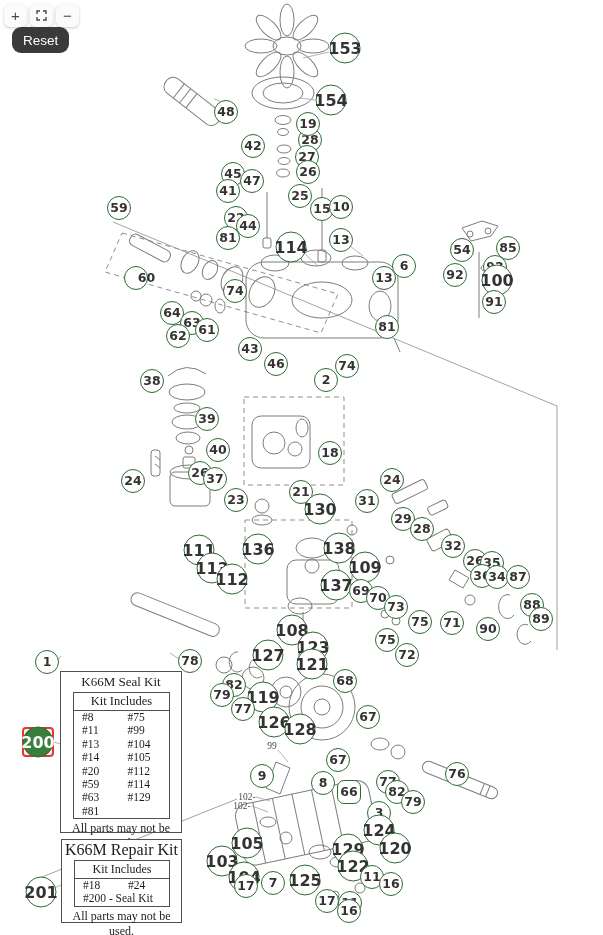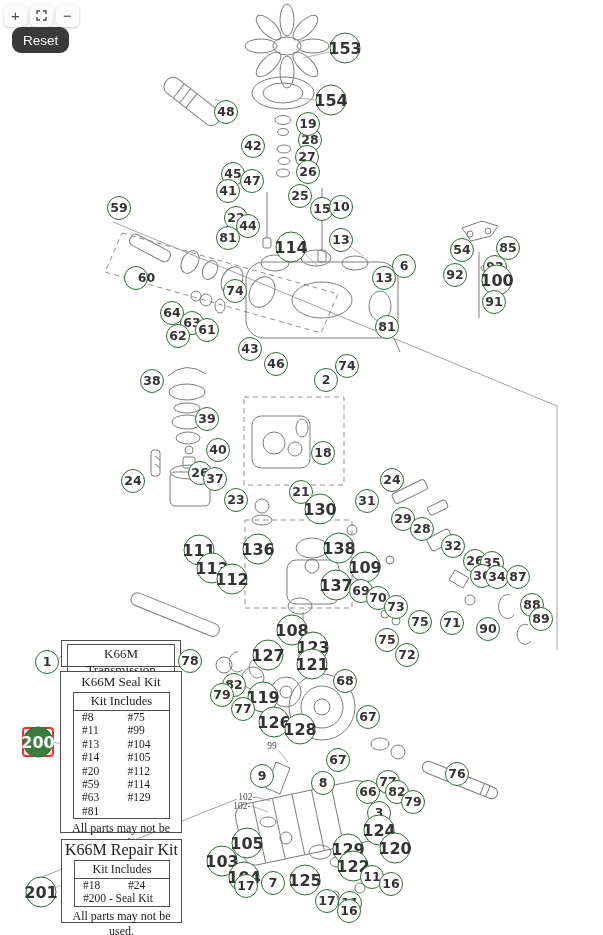--- a/index.html
+++ b/index.html
@@ -243,21 +243,21 @@
       <div class="callout" style="left: 178px; top: 336px;">62</div>
       <div class="callout" style="left: 207px; top: 330px;">61</div>
       <div class="callout" style="left: 387px; top: 327px;">81</div>
       <div class="callout" style="left: 250px; top: 349px;">43</div>
       <div class="callout" style="left: 247px; top: 364px; margin-left: 29px;">46</div>
       <div class="callout" style="left: 347px; top: 366px;">74</div>
       <div class="callout" style="left: 326px; top: 380px;">2</div>
       <div class="callout" style="left: 152px; top: 381px;">38</div>
       <div class="callout" style="left: 207px; top: 419px;">39</div>
       <div class="callout" style="left: 218px; top: 450px;">40</div>
-      <div class="callout" style="left: 323px; top: 453px;">18</div>
+      <div class="callout" style="left: 330px; top: 453px;">18</div>
       <div class="callout" style="left: 133px; top: 481px;">24</div>
       <div class="callout" style="left: 200px; top: 473px;">26</div>
       <div class="callout" style="left: 215px; top: 479px;">37</div>
       <div class="callout" style="left: 236px; top: 500px;">23</div>
       <div class="callout" style="left: 301px; top: 492px;">21</div>
       <div class="callout lg" style="left: 320px; top: 509px;">130</div>
       <div class="callout" style="left: 367px; top: 501px;">31</div>
       <div class="callout" style="left: 392px; top: 480px;">24</div>
       <div class="callout" style="left: 403px; top: 519px;">29</div>
       <div class="callout" style="left: 422px; top: 529px;">28</div>
@@ -294,21 +294,21 @@
       <div class="callout" style="left: 222px; top: 695px;">79</div>
       <div class="callout lg" style="left: 263px; top: 697px;">119</div>
       <div class="callout" style="left: 243px; top: 709px;">77</div>
       <div class="callout lg" style="left: 274px; top: 722px;">126</div>
       <div class="callout lg" style="left: 300px; top: 729px;">128</div>
       <div class="callout" style="left: 345px; top: 681px;">68</div>
       <div class="callout" style="left: 368px; top: 717px;">67</div>
       <div class="callout" style="left: 338px; top: 760px;">67</div>
       <div class="callout" style="left: 262px; top: 776px;">9</div>
       <div class="callout" style="left: 323px; top: 783px;">8</div>
-      <div class="callout" style="left: 368px; top: 792px;">66</div>
+      <div class="callout" style="left: 349px; top: 792px; border-radius: 7px;">66</div>
       <div class="callout" style="left: 388px; top: 782px;">77</div>
       <div class="callout" style="left: 397px; top: 792px;">82</div>
       <div class="callout" style="left: 413px; top: 802px;">79</div>
       <div class="callout" style="left: 457px; top: 774px;">76</div>
       <div class="callout" style="left: 379px; top: 813px;">3</div>
       <div class="callout lg" style="left: 379px; top: 830px;">124</div>
       <div class="callout lg" style="left: 395px; top: 848px;">120</div>
       <div class="callout lg" style="left: 348px; top: 849px;">129</div>
       <div class="callout lg" style="left: 353px; top: 866px;">122</div>
       <div class="callout" style="left: 372px; top: 877px;">11</div>
@@ -322,23 +322,20 @@
       <div class="callout" style="left: 327px; top: 901px;">17</div>
       <div class="callout" style="left: 350px; top: 903px;">11</div>
       <div class="callout" style="left: 349px; top: 911px;">16</div>
       <div class="callout lg hl" style="left: 38px; top: 742px;">200</div>
       <div class="callout lg" style="left: 41px; top: 892px;">201</div>
       <span class="part-label" style="left: 272px; top: 746px;">99</span>
       <span class="part-label" style="left: 247px; top: 797px;">102-</span>
       <span class="part-label" style="left: 242px; top: 806px;">102-</span>
     </div>
 
-  <div class="kit" style="left:61px;top:640px;width:120px;height:27px;">
-    <div class="kit-title boxed">K66M Transmission</div>
-  </div>
 
   <div class="kit" style="left:60px;top:671px;width:122px;height:162px;">
     <div class="kit-title">K66M Seal Kit</div>
     <div class="kit-table">
       <div class="kit-hdr">Kit Includes</div>
       <div id="seal-rows">
           <div class="kit-row">
             <span class="c1">#8</span>
             <span class="c2">#75</span>
           </div>

